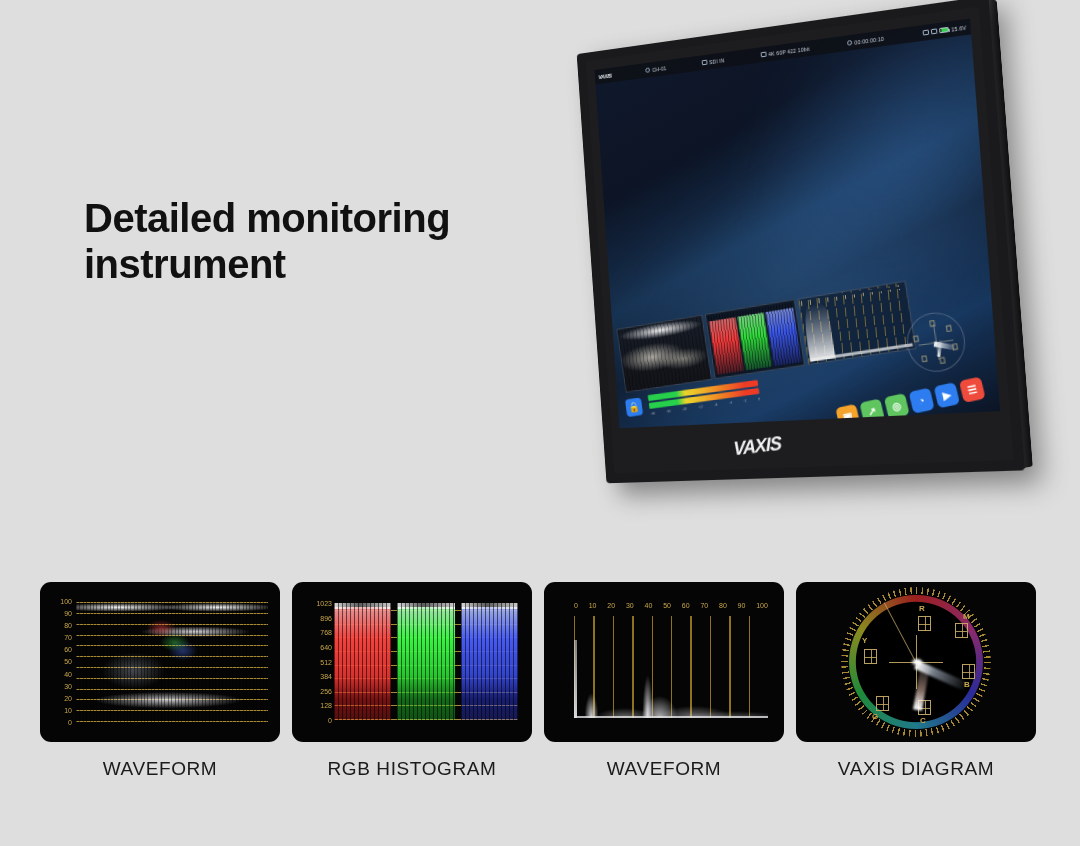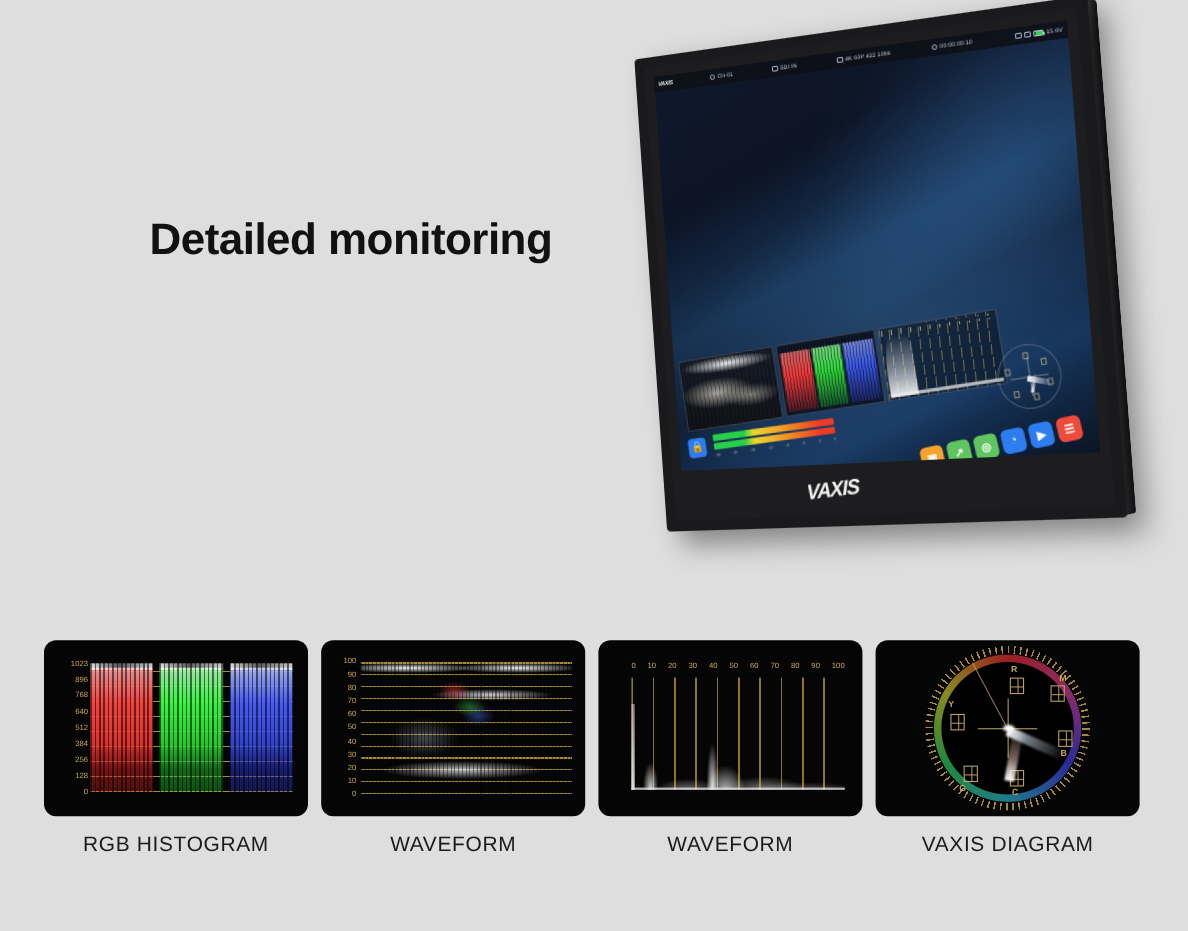--- a/index.html
+++ b/index.html
@@ -8,21 +8,21 @@
     background: #dedede;
     font-family: "Liberation Sans", sans-serif;
     overflow: hidden;
   }
   #root { position: relative; width: 1080px; height: 846px; }
 
   
   .copy { position: absolute; left: 84px; top: 196px; width: 470px; }
   .headline {
     font-size: 40px; font-weight: bold; color: #111;
-    line-height: 1.14; letter-spacing: -0.5px; text-align: center;
+    line-height: 1.14; letter-spacing: -0.5px;
   }
   .subcopy {
     margin-top: 22px; font-size: 19px; color: #9a9a9a;
     line-height: 1.52; letter-spacing: .1px;
   }
 
   
   .monitor-stage {
     position: absolute; left: 508px; top: 18px;
     width: 520px; height: 510px;
@@ -412,20 +412,21 @@
   }
 </style>
 </head>
 <body>
 
 <div id="root">
 
   <div class="copy">
     <div class="headline">
       <div>Detailed monitoring</div>
+      <div>instrument</div>
     </div>
     <div class="subcopy">
     </div>
   </div>
 
   <div class="monitor-stage">
     <div class="monitor">
       <div class="monitor-side"></div>
       <div class="bezel">
 
@@ -528,77 +529,77 @@
           <div class="brand">VAXIS</div>
         </div>
       </div>
     </div>
   </div>
 
   <div class="panels">
 
     <div class="panel-wrap">
       <div class="panel">
-        <div class="rgbp-axis">
-          <span>1023</span>
-          <span>896</span>
-          <span>768</span>
-          <span>640</span>
-          <span>512</span>
-          <span>384</span>
-          <span>256</span>
-          <span>128</span>
-          <span>0</span>
-        </div>
-        <div class="rgbp-plot">
-          <div class="rgbp-grid"></div>
-          <div class="rgbp-cols">
-            <div class="rgbp-col c-r">
-              <div class="body"></div>
-              <div class="cap"></div>
-              <div class="streak"></div>
-            </div>
-            <div class="rgbp-col c-g">
-              <div class="body"></div>
-              <div class="cap"></div>
-              <div class="streak"></div>
-            </div>
-            <div class="rgbp-col c-b">
-              <div class="body"></div>
-              <div class="cap"></div>
-              <div class="streak"></div>
-            </div>
-          </div>
-        </div>
-      </div>
-      <div class="panel-caption">RGB HISTOGRAM</div>
-    </div>
-
-    <div class="panel-wrap">
-      <div class="panel">
         <div class="wf-axis">
           <span>100</span>
           <span>90</span>
           <span>80</span>
           <span>70</span>
           <span>60</span>
           <span>50</span>
           <span>40</span>
           <span>30</span>
           <span>20</span>
           <span>10</span>
           <span>0</span>
         </div>
         <div class="wf-plot">
           <div class="wf-grid"></div>
           <div class="wf-trace"></div>
           <div class="wf-color"></div>
         </div>
       </div>
       <div class="panel-caption">WAVEFORM</div>
+    </div>
+
+    <div class="panel-wrap">
+      <div class="panel">
+        <div class="rgbp-axis">
+          <span>1023</span>
+          <span>896</span>
+          <span>768</span>
+          <span>640</span>
+          <span>512</span>
+          <span>384</span>
+          <span>256</span>
+          <span>128</span>
+          <span>0</span>
+        </div>
+        <div class="rgbp-plot">
+          <div class="rgbp-grid"></div>
+          <div class="rgbp-cols">
+            <div class="rgbp-col c-r">
+              <div class="body"></div>
+              <div class="cap"></div>
+              <div class="streak"></div>
+            </div>
+            <div class="rgbp-col c-g">
+              <div class="body"></div>
+              <div class="cap"></div>
+              <div class="streak"></div>
+            </div>
+            <div class="rgbp-col c-b">
+              <div class="body"></div>
+              <div class="cap"></div>
+              <div class="streak"></div>
+            </div>
+          </div>
+        </div>
+      </div>
+      <div class="panel-caption">RGB HISTOGRAM</div>
     </div>
 
     <div class="panel-wrap">
       <div class="panel">
         <div class="hg-top">
           <span>0</span>
           <span>10</span>
           <span>20</span>
           <span>30</span>
           <span>40</span>

